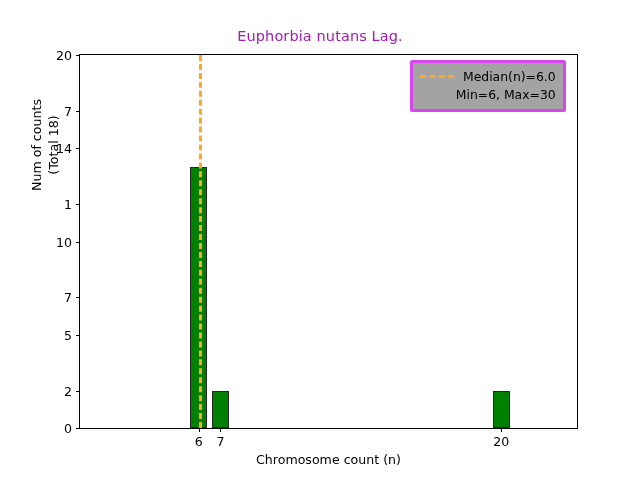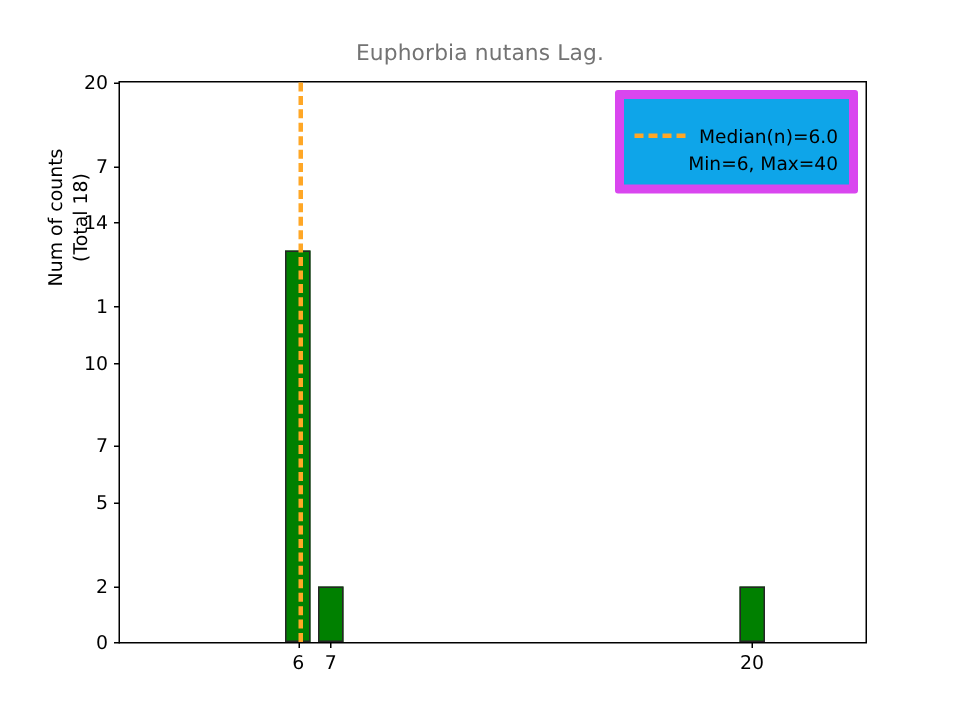--- a/index.html
+++ b/index.html
@@ -21,21 +21,21 @@
     background: #ffffff;
   }
   
   #chart-title {
     position: absolute;
     left: 0;
     top: 28px;
     width: 640px;
     text-align: center;
     font-size: 14.5px;
-    color: #737373;
+    color: #a21caf;
     letter-spacing: 0.1px;
   }
   
   #plot-area {
     position: absolute;
     left: 79px;
     top: 54px;
     width: 499px;
     height: 375px;
     border: 1.1px solid #000000;
@@ -118,24 +118,24 @@
     font-size: 12.6px;
     color: #000000;
     line-height: 17px;
   }
   #ylabel .yl-line { display: block; }
   
   #legend {
     position: absolute;
     left: 410px;
     top: 60px;
-    background: #0ea5e9;
-    border: 6px solid #d946ef;
+    background: #a3a3a3;
+    border: 3px solid #d946ef;
     border-radius: 2px;
-    padding: 15px 7px 6px 7px;
+    padding: 4px 7px 6px 7px;
     box-sizing: border-box;
     font-size: 12.4px;
     color: #000000;
   }
   .legend-row {
     display: flex;
     align-items: center;
     height: 18px;
   }
   .legend-swatch {
@@ -194,29 +194,30 @@
       <div class="bar" style="left:26.56%; width:3.40%; height:10%"></div>
       <div class="bar" style="left:83.08%; width:3.40%; height:10%"></div>
     </div>
 
     <div id="median-layer">
       <div class="median-line" style="left:23.91%"></div>
     </div>
 
   </div>
 
+  <div id="xlabel">Chromosome count (n)</div>
 
   <div id="ylabel">
     <span class="yl-line">Num of counts</span>
     <span class="yl-line">(Total 18)</span>
   </div>
 
   <div id="legend">
     <div class="legend-row">
       <span class="legend-swatch"></span>
       <span class="legend-text">Median(n)=6.0</span>
     </div>
     <div class="legend-row second">
-      <span class="legend-text">Min=6, Max=40</span>
+      <span class="legend-text">Min=6, Max=30</span>
     </div>
   </div>
 
 </div>
 
 </body></html>

